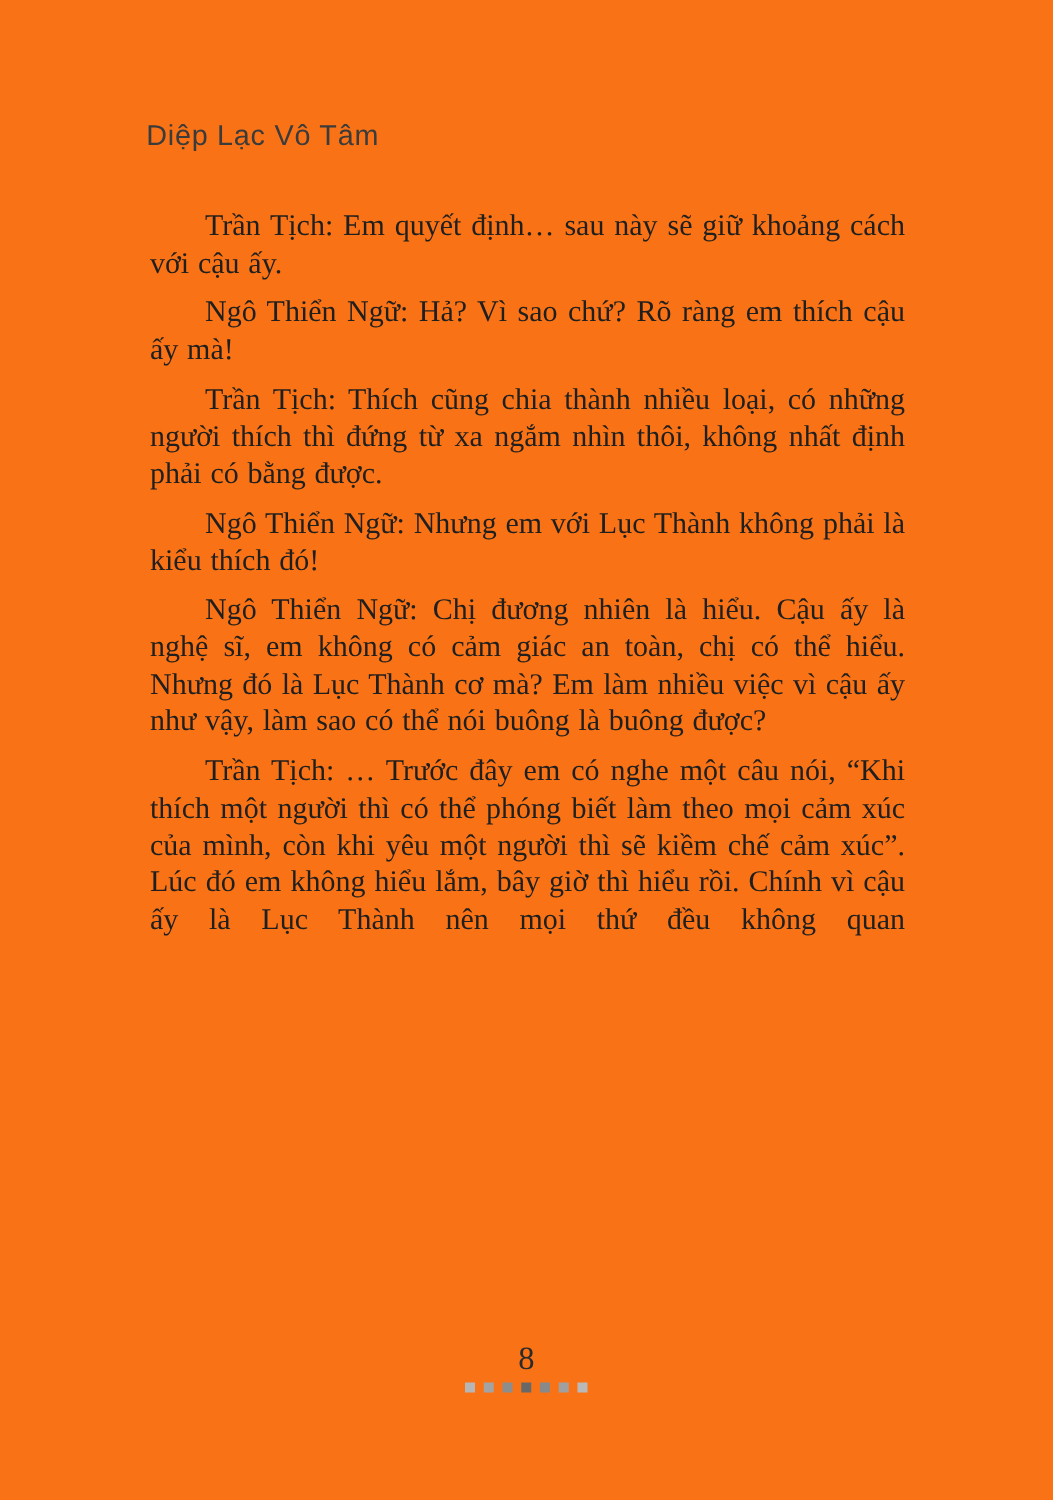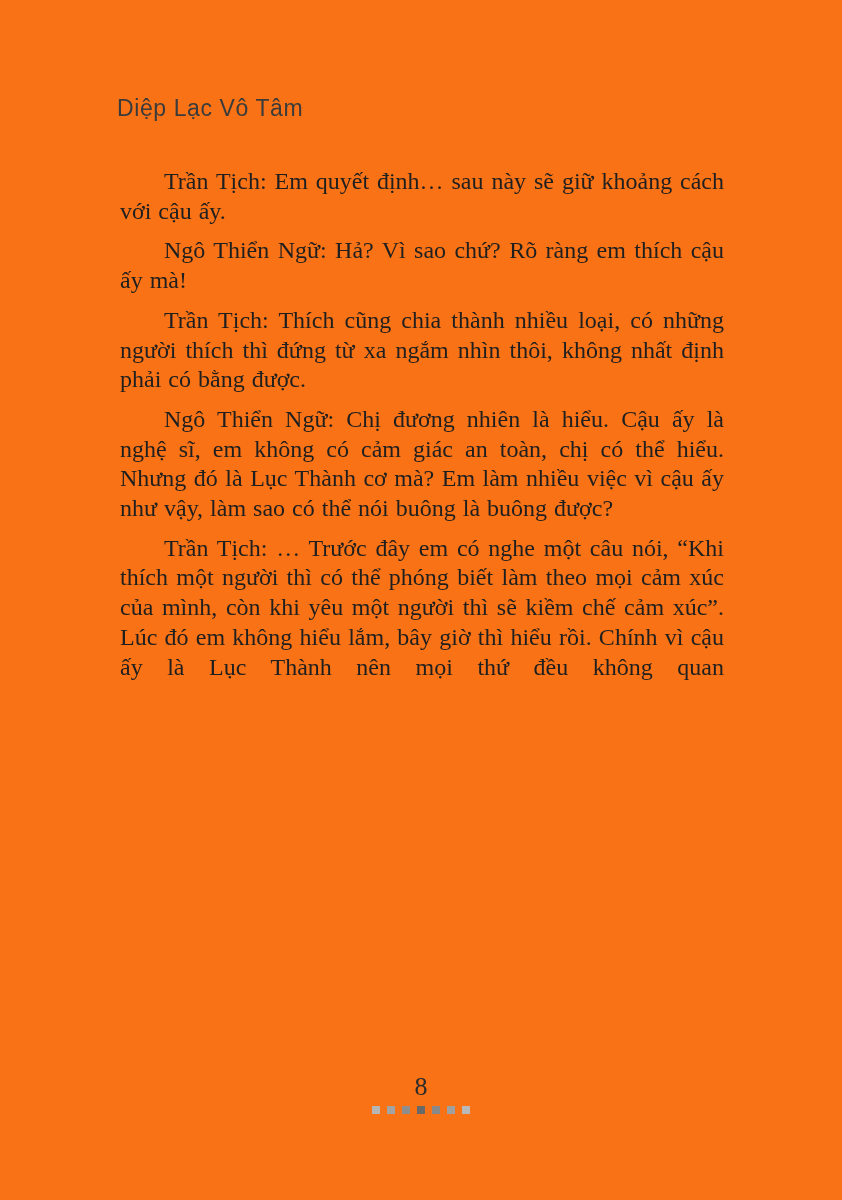--- a/index.html
+++ b/index.html
@@ -76,20 +76,21 @@
 <body>
 
 <div class="page">
 
   <div class="running-header">Diệp Lạc Vô Tâm</div>
 
   <div class="body-text">
       <p class="para">Trần Tịch: Em quyết định… sau này sẽ giữ khoảng cách với cậu ấy.</p>
       <p class="para">Ngô Thiển Ngữ: Hả? Vì sao chứ? Rõ ràng em thích cậu ấy mà!</p>
       <p class="para">Trần Tịch: Thích cũng chia thành nhiều loại, có những người thích thì đứng từ xa ngắm nhìn thôi, không nhất định phải có bằng được.</p>
+      <p class="para">Ngô Thiển Ngữ: Nhưng em với Lục Thành không phải là kiểu thích đó!</p>
       <p class="para">Ngô Thiển Ngữ: Chị đương nhiên là hiểu. Cậu ấy là nghệ sĩ, em không có cảm giác an toàn, chị có thể hiểu. Nhưng đó là Lục Thành cơ mà? Em làm nhiều việc vì cậu ấy như vậy, làm sao có thể nói buông là buông được?</p>
       <p class="para">Trần Tịch: … Trước đây em có nghe một câu nói, “Khi thích một người thì có thể phóng biết làm theo mọi cảm xúc của mình, còn khi yêu một người thì sẽ kiềm chế cảm xúc”. Lúc đó em không hiểu lắm, bây giờ thì hiểu rồi. Chính vì cậu ấy là Lục Thành nên mọi thứ đều không quan</p>
     </div>
 
   <div class="footer">
     <div class="page-number">8</div>
     <div class="ornament">
         <span class="sq" style="background: rgb(182, 182, 182);"></span>
         <span class="sq" style="background: rgb(163, 163, 163);"></span>
         <span class="sq" style="background: rgb(141, 141, 141);"></span>

